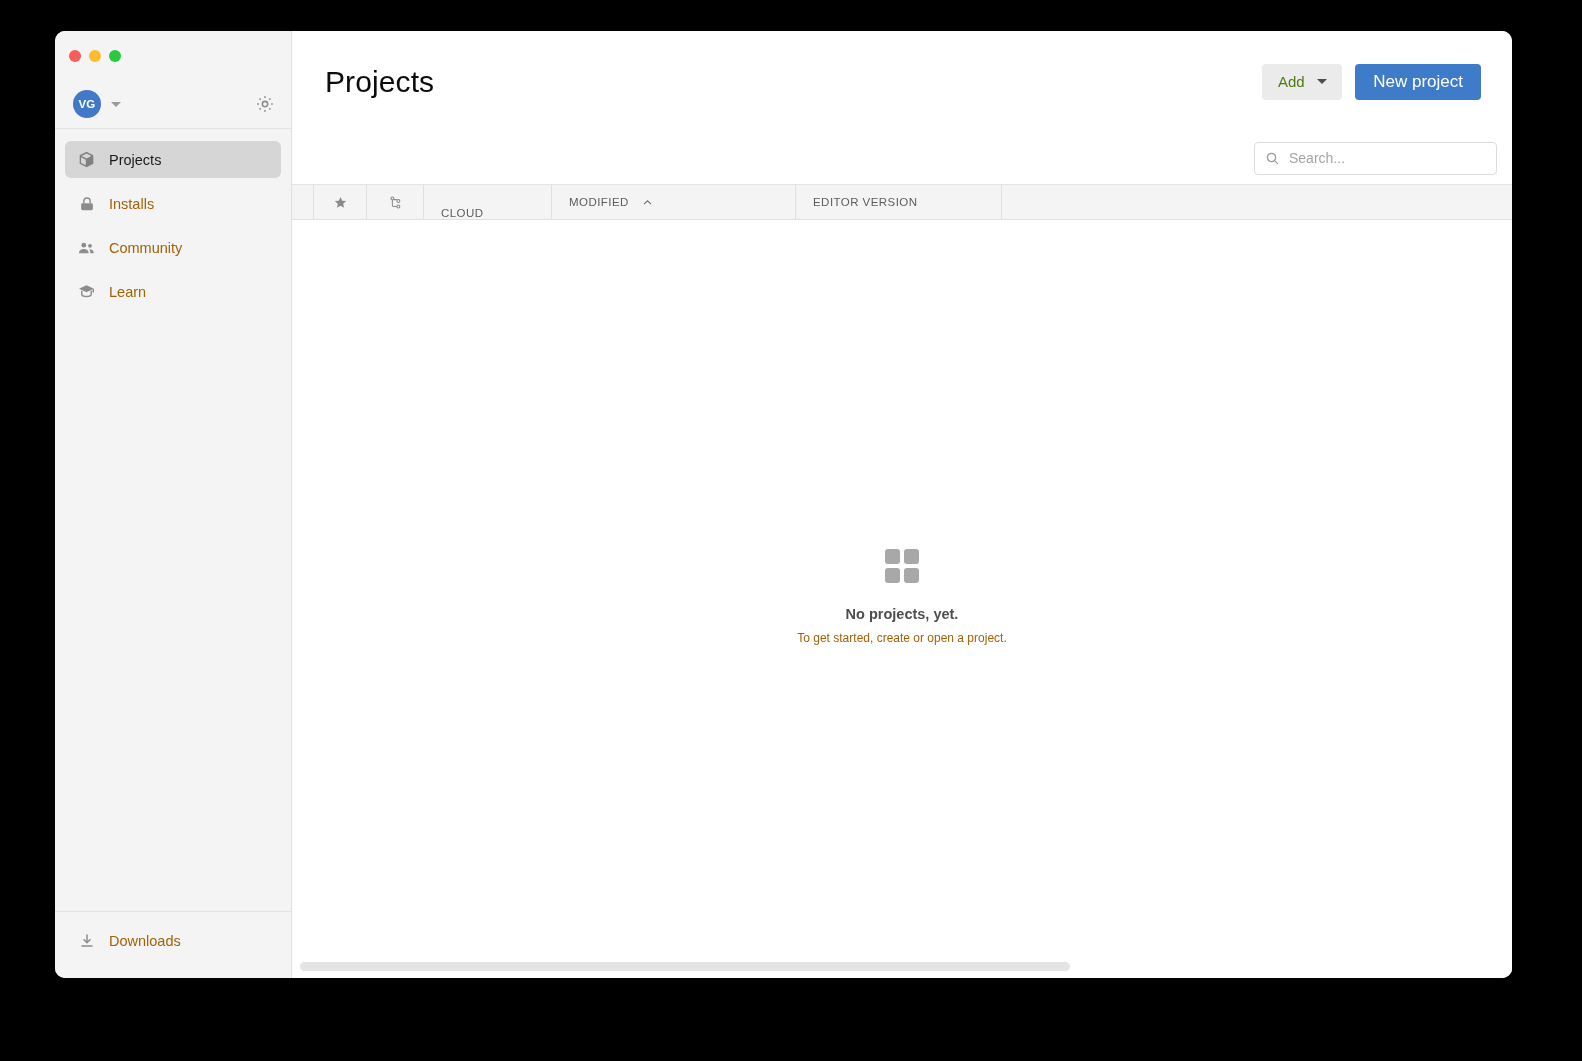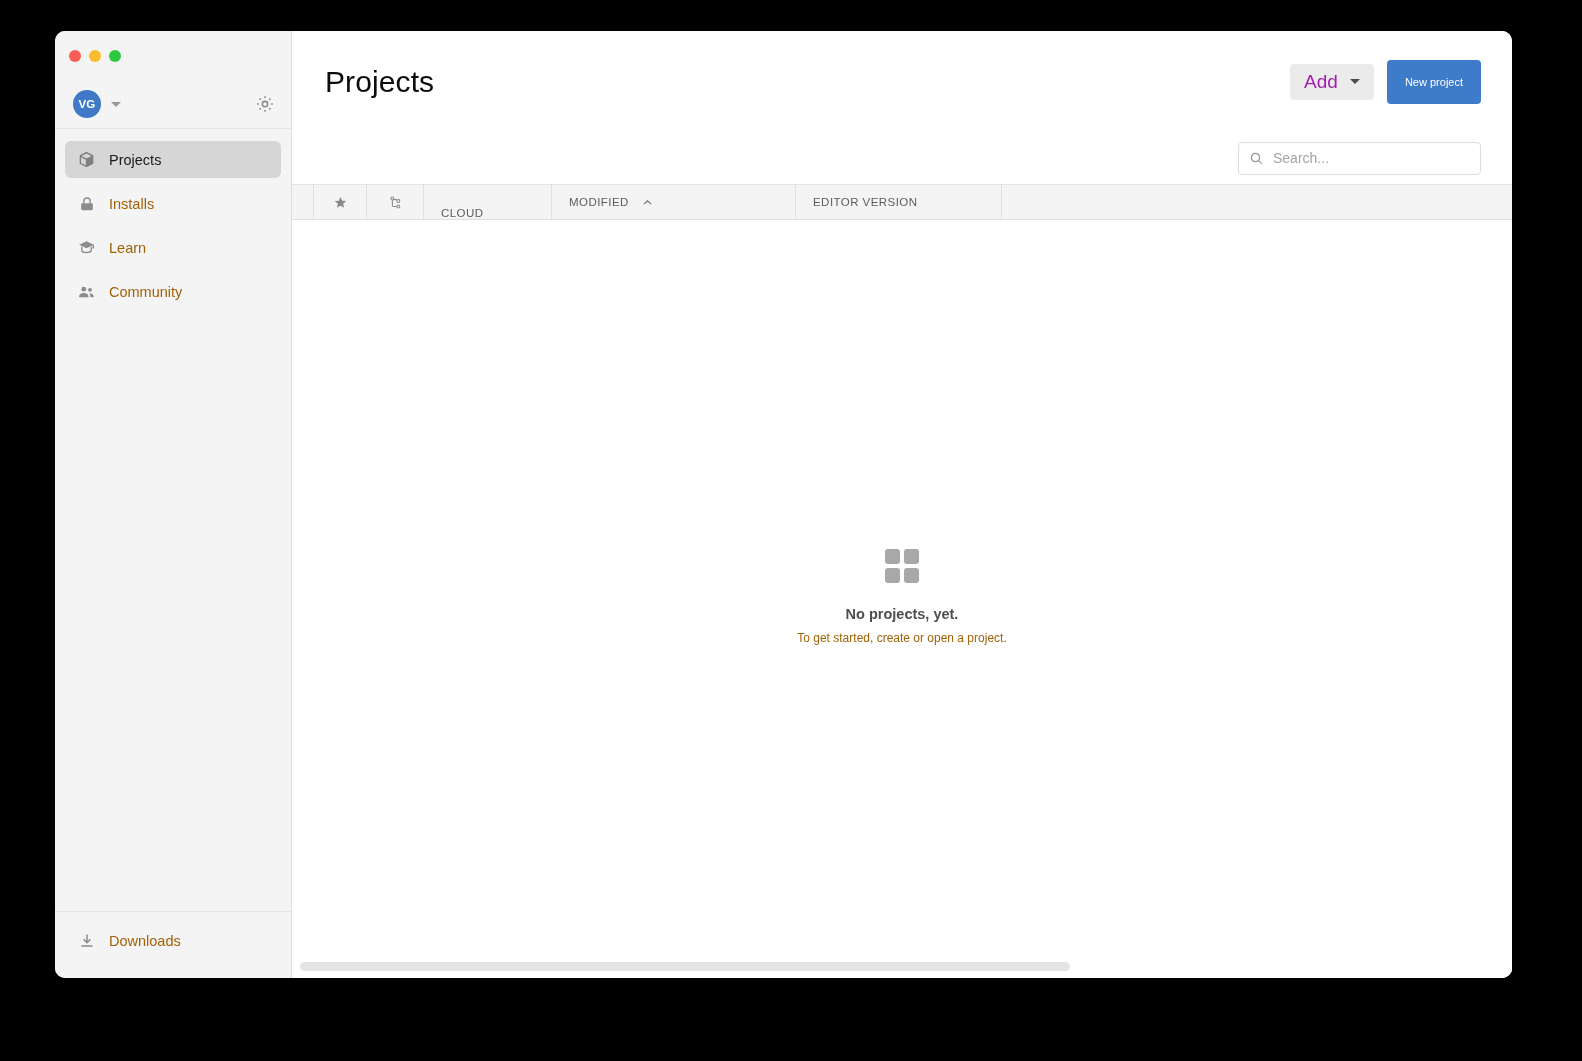--- a/index.html
+++ b/index.html
@@ -122,53 +122,53 @@
   }
   #page-title { font-size: 30px; font-weight: 400; color: #0c0c0c; letter-spacing: 0.1px; }
   #header-spacer { flex: 1; }
 
   #add-button {
     height: 36px;
     min-width: 80px;
     background: #ebebeb;
     border: none;
     border-radius: 4px;
-    color: #a21caf;
-    font-size: 19px;
+    color: #4d7c0f;
+    font-size: 15px;
     font-family: inherit;
     display: flex; align-items: center; justify-content: center;
     gap: 12px;
     padding: 0 14px;
     cursor: pointer;
   }
   #add-caret {
     width: 0; height: 0;
     border-left: 5px solid transparent;
     border-right: 5px solid transparent;
     border-top: 5px solid #4d4d4d;
   }
   #new-project-button {
-    height: 44px;
+    height: 36px;
     margin-left: 13px;
     background: #3e7bc8;
     border: none;
     border-radius: 4px;
     color: #ffffff;
-    font-size: 11px;
+    font-size: 17px;
     font-family: inherit;
     padding: 0 18px;
     cursor: pointer;
   }
 
   #search-row {
     height: 52px;
     display: flex;
     align-items: center;
     justify-content: flex-end;
-    padding-right: 31px;
+    padding-right: 15px;
     flex: 0 0 52px;
   }
   #search-box {
     width: 243px;
     height: 33px;
     border: 1px solid #dcdcdc;
     border-radius: 4px;
     background: #fff;
     display: flex;
     align-items: center;
@@ -302,39 +302,39 @@
           <svg viewBox="0 0 24 24" width="18" height="18" fill="none" stroke="currentColor" stroke-width="1.9">
             <rect x="4.2" y="11" width="15.6" height="9.2" rx="1.8" fill="currentColor" stroke="none"></rect>
             <path d="M7.8 11V8.1a4.2 4.2 0 0 1 8.4 0V11"></path>
           </svg>
         </span>
         <span>Installs</span>
       </div>
 
       <div class="nav-item">
         <span class="nav-icon">
-          <svg viewBox="0 0 24 24" width="19" height="19" fill="none" stroke="currentColor" stroke-width="1.8">
-            <path d="M12 4 2.6 8.4 12 12.8l9.4-4.4L12 4z" fill="currentColor" stroke="none"></path>
-            <path d="M6 10.9v4.3c0 1.8 2.7 3.1 6 3.1s6-1.3 6-3.1v-4.3"></path>
-            <path d="M20.6 8.9v4.4"></path>
-          </svg>
-        </span>
-        <span>Learn</span>
-      </div>
-
-      <div class="nav-item">
-        <span class="nav-icon">
           <svg viewBox="0 0 24 24" width="20" height="20" fill="currentColor">
             <circle cx="8.6" cy="8.4" r="3"></circle>
             <circle cx="16.4" cy="9.2" r="2.4"></circle>
             <path d="M2.6 17.6c0-2.7 2.7-4.3 6-4.3s6 1.6 6 4.3v1.1H2.6v-1.1z"></path>
             <path d="M15.4 13.6c3 0 5.6 1.3 5.6 3.6v1.5h-4.2v-1.4c0-1.5-.6-2.7-1.6-3.6z"></path>
           </svg>
         </span>
         <span>Community</span>
+      </div>
+
+      <div class="nav-item">
+        <span class="nav-icon">
+          <svg viewBox="0 0 24 24" width="19" height="19" fill="none" stroke="currentColor" stroke-width="1.8">
+            <path d="M12 4 2.6 8.4 12 12.8l9.4-4.4L12 4z" fill="currentColor" stroke="none"></path>
+            <path d="M6 10.9v4.3c0 1.8 2.7 3.1 6 3.1s6-1.3 6-3.1v-4.3"></path>
+            <path d="M20.6 8.9v4.4"></path>
+          </svg>
+        </span>
+        <span>Learn</span>
       </div>
 
     </nav>
 
     <div id="sidebar-footer">
       <div class="nav-item">
         <span class="nav-icon">
           <svg viewBox="0 0 24 24" width="18" height="18" fill="none" stroke="currentColor" stroke-width="2">
             <path d="M12 3.4v10.4"></path>
             <path d="M7.4 9.6 12 14.2l4.6-4.6"></path>

